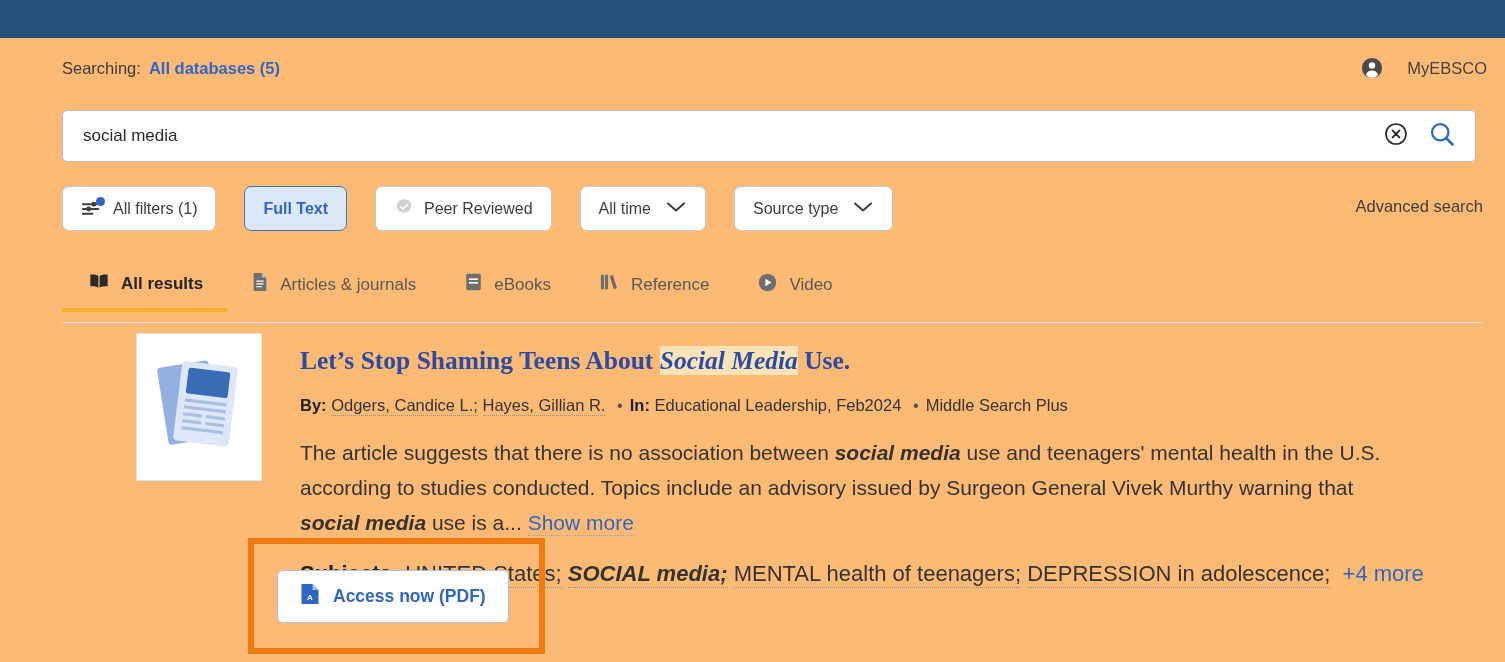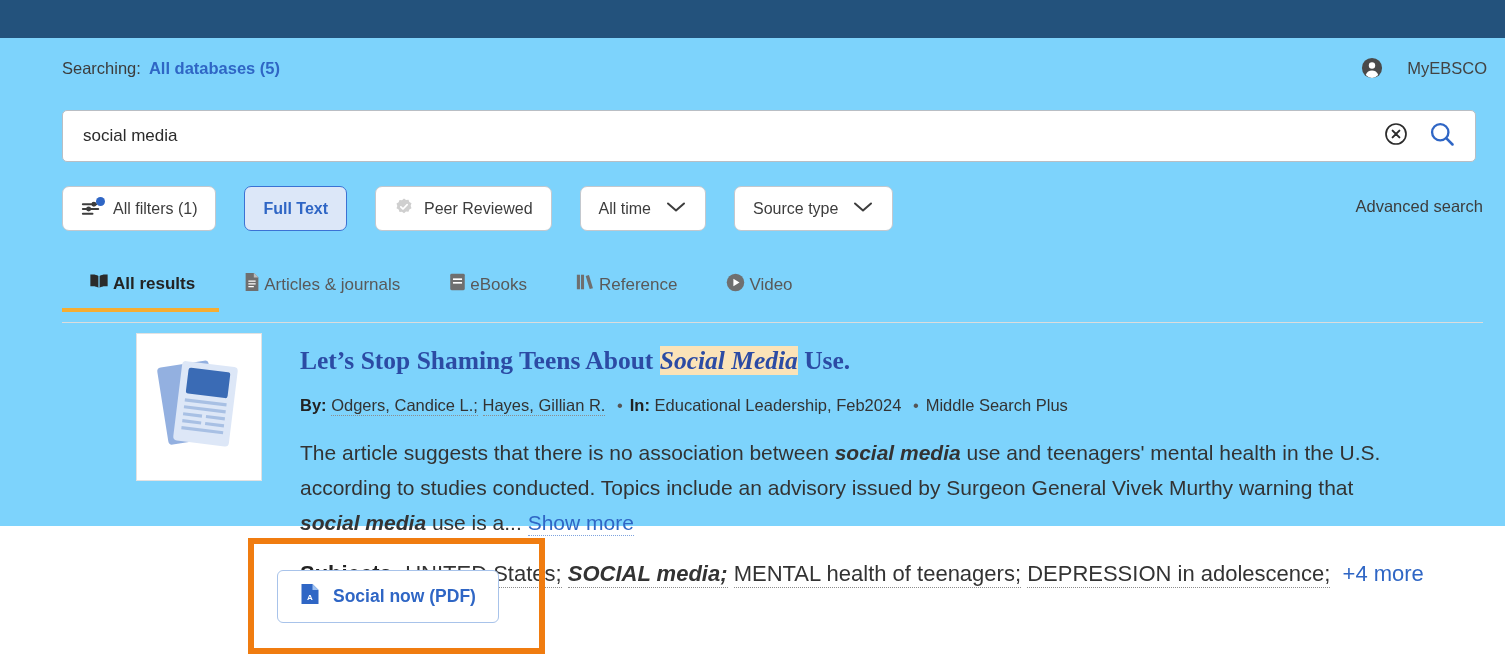--- a/index.html
+++ b/index.html
@@ -3,21 +3,21 @@
 <meta charset="utf-8">
 <style>
   * { box-sizing: border-box; }
   html, body {
     margin: 0; padding: 0;
     width: 1505px; height: 662px;
     background: #ffffff;
     font-family: "Liberation Sans", sans-serif;
     overflow: hidden;
   }
-  .page { position: relative; width: 1505px; height: 526px; background:#7dd3fc; }
+  .page { position: relative; width: 1505px; height: 662px; background:#fdba74; }
 
   
   .top-banner {
     position:absolute; left:0; top:0; width:1505px; height:38px;
     background:#23527c;
   }
 
   
   .searching-row {
     position:absolute; left:62px; top:59px;
@@ -76,21 +76,21 @@
     position:absolute; right:22px; top:197px;
     font-size:16.5px; color:#3d3d3d; cursor:pointer;
   }
 
   
   .tabs {
     position:absolute; left:62px; top:272px;
     display:flex; align-items:flex-start; gap:0;
   }
   .tab {
-    display:flex; align-items:center; gap:3px;
+    display:flex; align-items:center; gap:11px;
     padding:0 24px 16px 24px; font-size:17px; color:#595959;
     cursor:pointer; position:relative;
   }
   .tab:first-child { padding-left:26px; }
   .tab.active { color:#232323; font-weight:700; }
   .tab .underline {
     position:absolute; left:0; right:0; bottom:-1px; height:4px; background:#f6ad32;
   }
   .tabs-divider {
     position:absolute; left:62px; top:322px; width:1421px; height:1px; background:#dcdcdc;
@@ -346,16 +346,16 @@
   <div class="annot-box"></div>
 
   <div class="access-btn">
     <span>
       <svg width="20" height="22" viewBox="0 0 20 22">
           <path d="M1.5 1h11l6 6v14h-17z" fill="#2f66c5"></path>
           <path d="M12.5 1l6 6h-6z" fill="#9ec0ef"></path>
           <text x="10" y="17" font-family="Liberation Sans, sans-serif" font-size="8" font-weight="bold" fill="#fff" text-anchor="middle">A</text>
         </svg>
     </span>
-    <span>Social now (PDF)</span>
+    <span>Access now (PDF)</span>
   </div>
 
 </div>
 
 </body></html>

